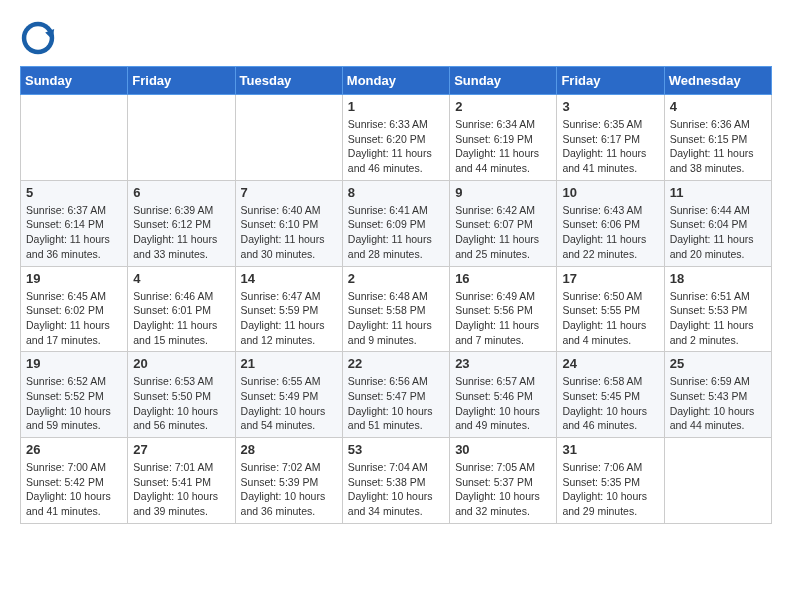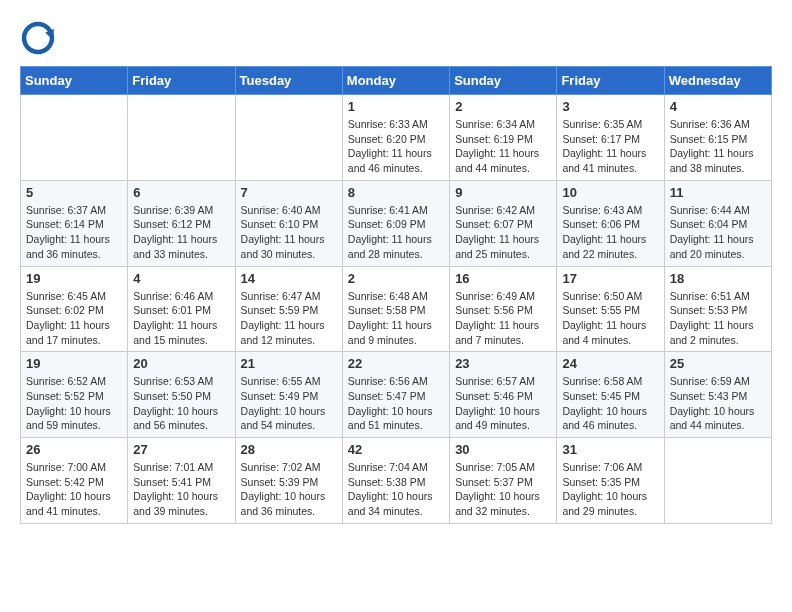--- a/index.html
+++ b/index.html
@@ -235,21 +235,21 @@
         </td>
         <td>
           <span class="day-number">27</span>
           <div class="day-info">Sunrise: 7:01 AM<br>Sunset: 5:41 PM<br>Daylight: 10 hours and 39 minutes.</div>
         </td>
         <td>
           <span class="day-number">28</span>
           <div class="day-info">Sunrise: 7:02 AM<br>Sunset: 5:39 PM<br>Daylight: 10 hours and 36 minutes.</div>
         </td>
         <td>
-          <span class="day-number">42</span>
+          <span class="day-number">53</span>
           <div class="day-info">Sunrise: 7:04 AM<br>Sunset: 5:38 PM<br>Daylight: 10 hours and 34 minutes.</div>
         </td>
         <td>
           <span class="day-number">30</span>
           <div class="day-info">Sunrise: 7:05 AM<br>Sunset: 5:37 PM<br>Daylight: 10 hours and 32 minutes.</div>
         </td>
         <td>
           <span class="day-number">31</span>
           <div class="day-info">Sunrise: 7:06 AM<br>Sunset: 5:35 PM<br>Daylight: 10 hours and 29 minutes.</div>
         </td>

